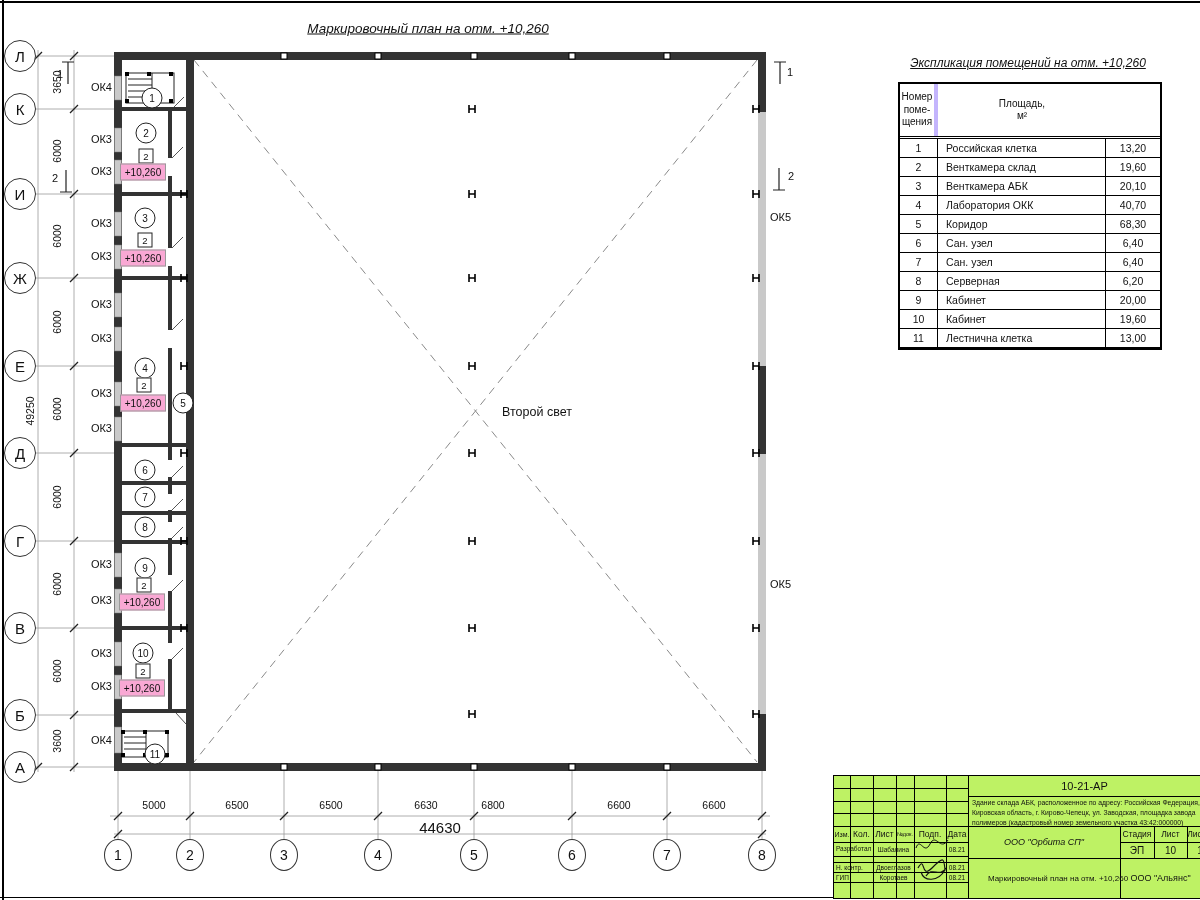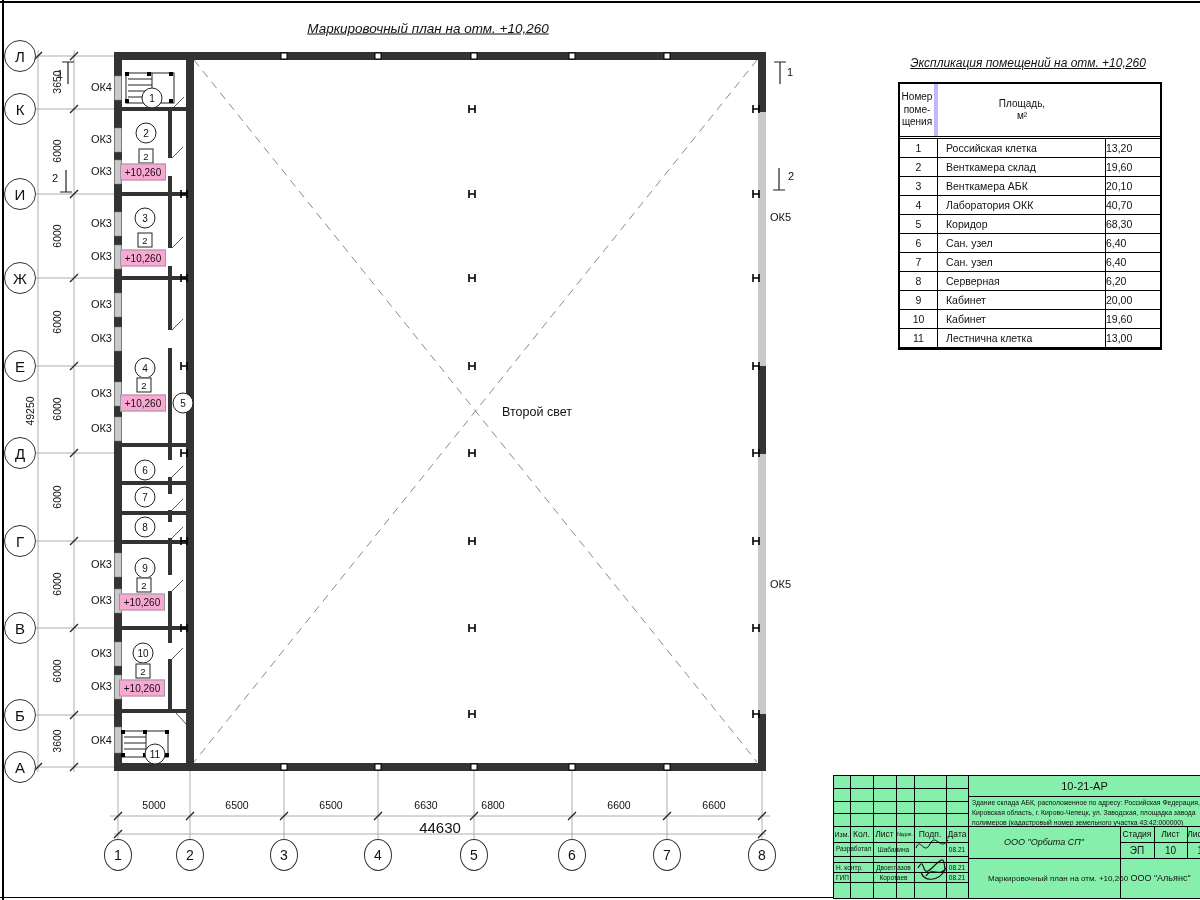--- a/index.html
+++ b/index.html
@@ -29,29 +29,29 @@
     font-size:10px;display:flex;align-items:center;justify-content:center;transform:translate(-50%,-50%);}
   .sl{position:absolute;font-size:11px;}
   
   .rt{position:absolute;left:898px;top:82px;width:260px;border:2px solid #000;background:#fff;font-size:10.5px;}
   .rt-head{display:grid;grid-template-columns:38px 168px 1fr;height:52px;border-bottom:3px double #000;}
   .rt-head>div{display:flex;align-items:center;justify-content:center;text-align:center;
     border-right:4px solid #c4b5fd;white-space:pre-line;line-height:1.25;font-size:10px;}
   .rt-head>div:last-child{border-right:none;}
   .rt-row{display:grid;grid-template-columns:38px 168px 1fr;height:18px;border-bottom:1px solid #000;line-height:18px;}
   .rt-row>div{border-right:1px solid #000;overflow:hidden;}
-  .rt-row>div:last-child{border-right:none;text-align:left;}
+  .rt-row>div:last-child{border-right:none;text-align:center;}
   .rt-row .c-num{text-align:center;}
   .rt-row .c-name{padding-left:8px;}
   .rt-total{display:grid;grid-template-columns:206px 1fr;height:20px;line-height:20px;border-top:1px solid #000;margin-top:-1px;}
   .rt-total .t-lab{text-align:right;padding-right:8px;border-right:1px solid #000;}
   .rt-total .t-val{text-align:right;padding-right:7px;}
   
   .tb{position:absolute;left:833px;top:775px;width:367px;height:122px;border:1.5px solid #000;
-    border-right:none;background:#86efac;overflow:visible;font-size:8px;}
+    border-right:none;background:#bef264;overflow:visible;font-size:8px;}
   .tb .vl{position:absolute;width:1px;background:#000;top:0;bottom:0;}
   .tb .hl{position:absolute;height:1px;background:#000;}
   .tbc{position:absolute;display:flex;align-items:center;justify-content:center;text-align:center;overflow:hidden;}
 </style>
 </head>
 <body>
 
 <div class="sheet">
 
   <div class="frame" style="left:2px;top:0;width:1.5px;height:900px;"></div>

